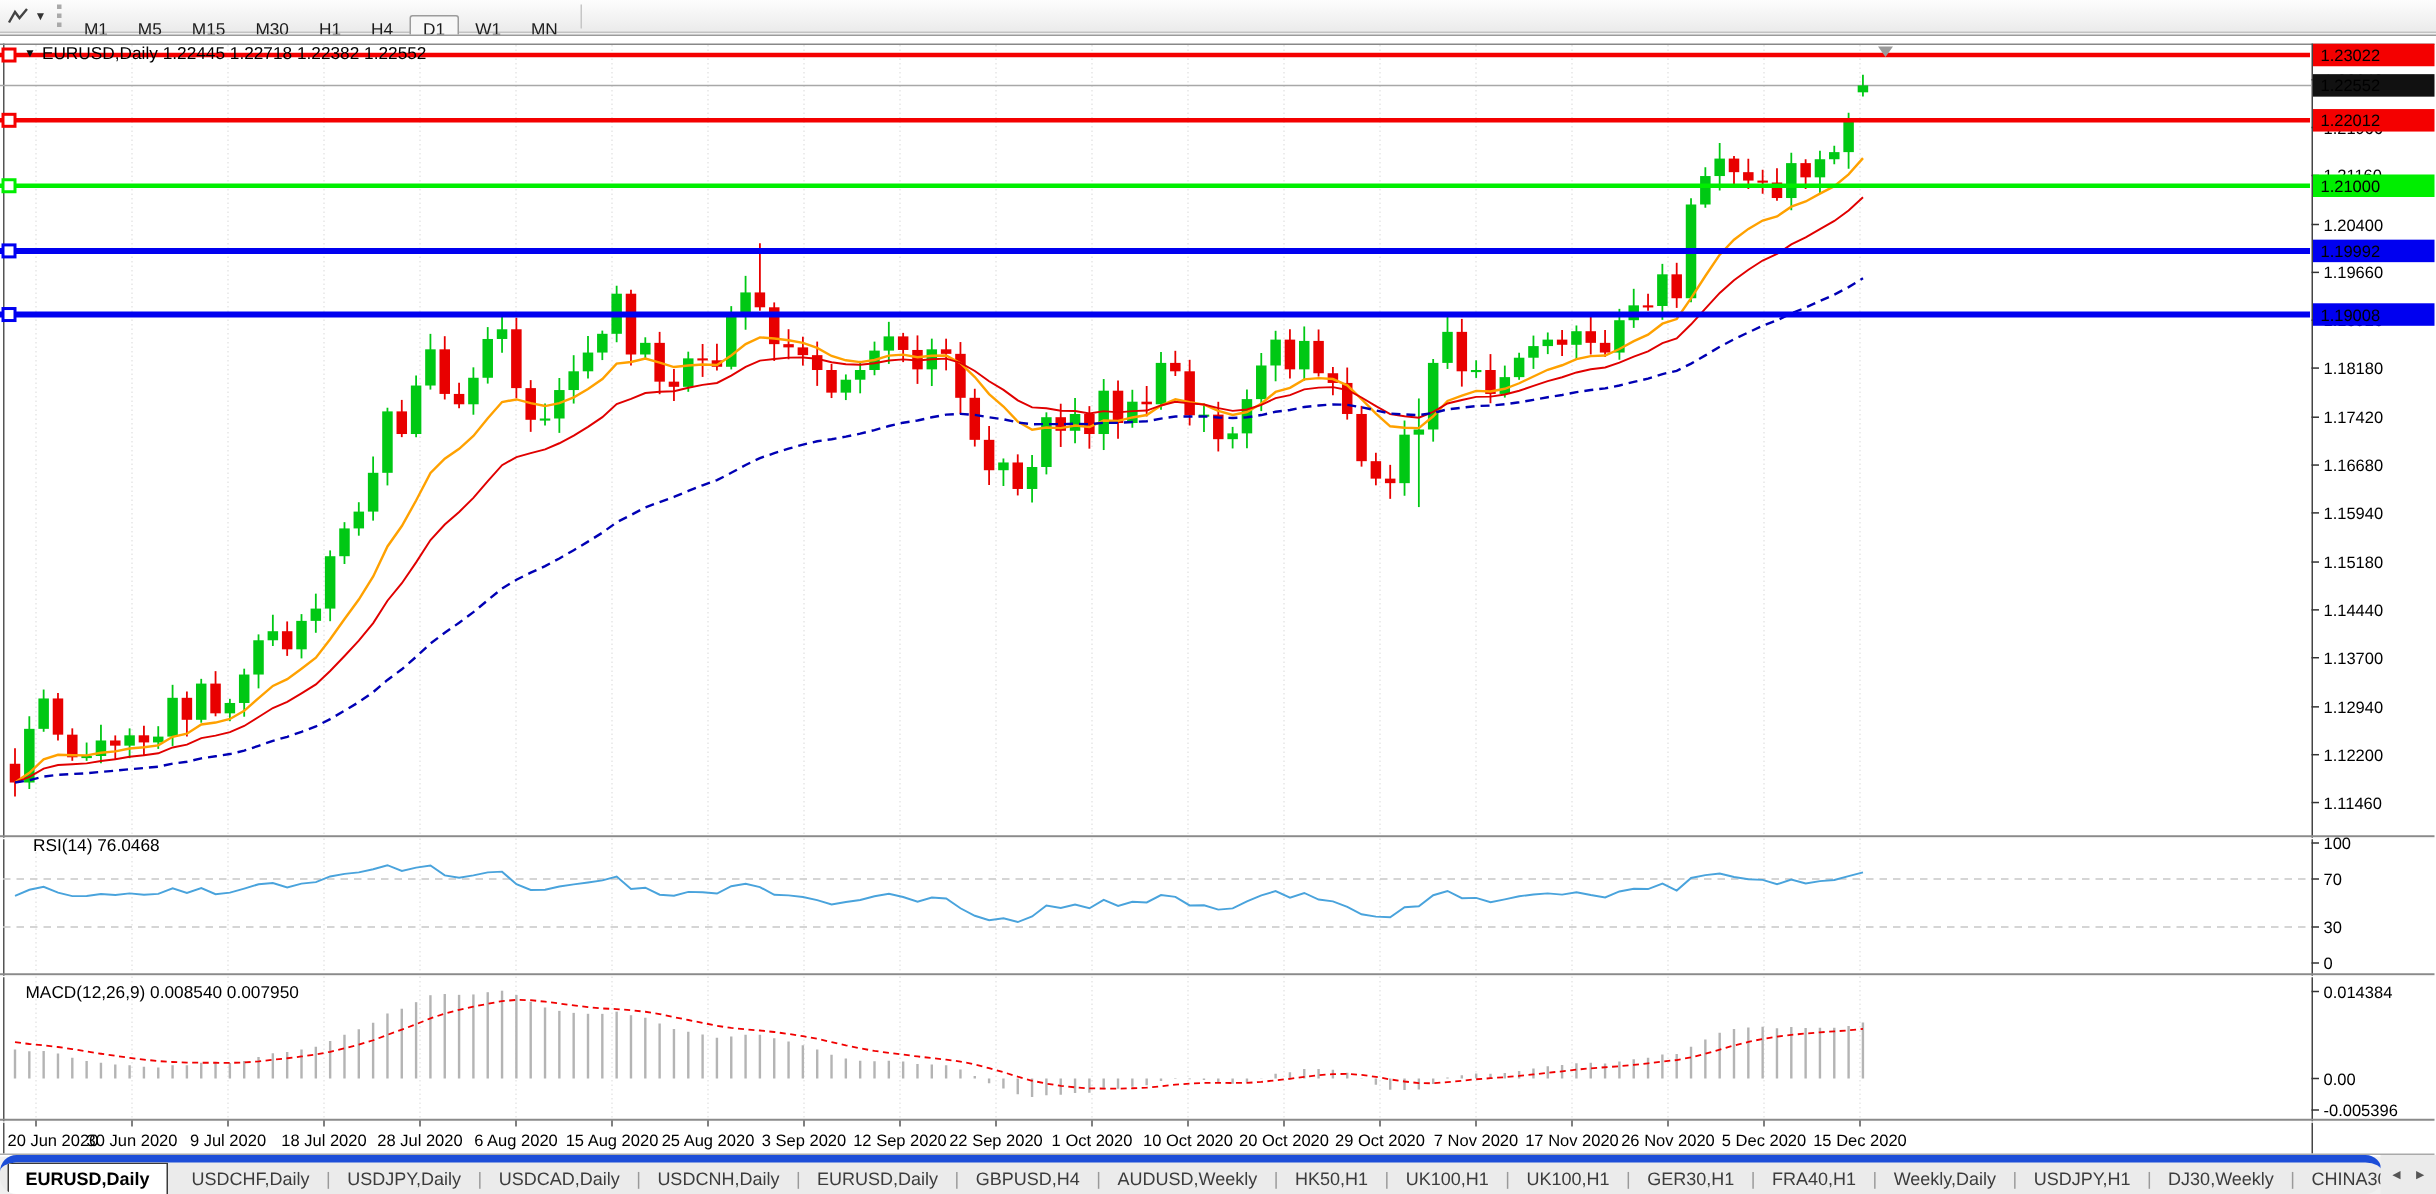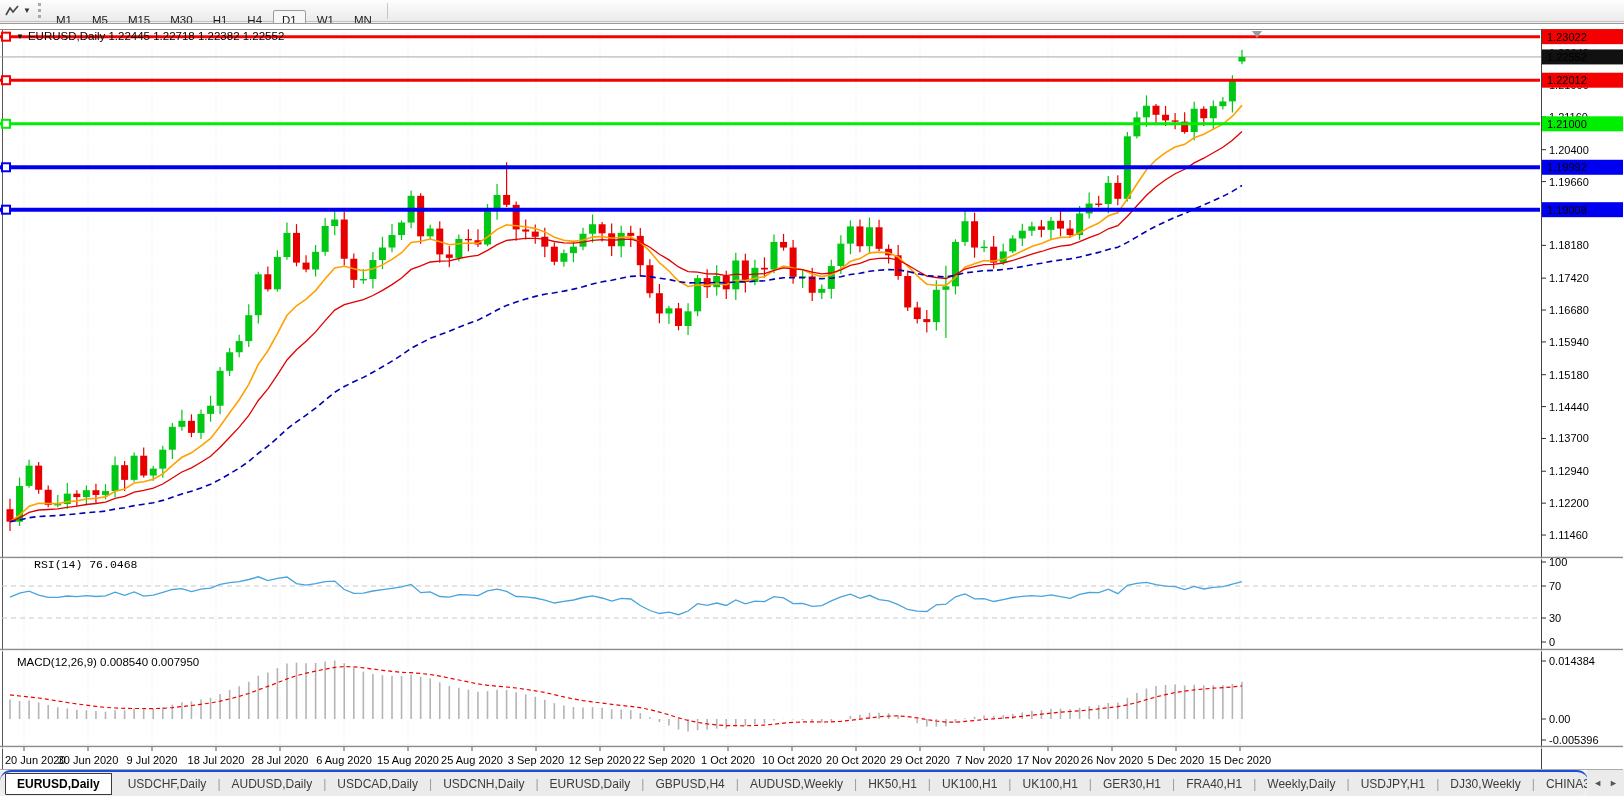--- a/index.html
+++ b/index.html
@@ -21,26 +21,26 @@
   .tb-sep{width:0;height:16px;border-left:1px solid #c6c6c6;margin:0 5px;}
 
   
   .chart-area{position:absolute;top:23px;left:0;width:1624px;height:747px;background:#fff;
               border-top:1px solid #9a9a9a;}
   .chart-area svg{position:absolute;top:3px;left:0;}
   svg text{font-family:"Liberation Sans",sans-serif;font-size:11px;fill:#000;}
   .overlay-label{position:absolute;font-size:11.5px;color:#000;white-space:nowrap;z-index:5;}
   .chart-title{top:6px;left:16px;}
   .ctx-arrow{font-size:8px;margin-right:4px;position:relative;top:-1px;color:#111;}
-  .rsi-label{top:534px;left:34px;font-family:Liberation Mono, monospace;}
+  .rsi-label{top:534px;left:22px;}
   .macd-label{top:632px;left:17px;}
 
   
   .tabbar{position:absolute;top:770px;left:0;width:1588px;height:26px;background:#ebebeb;
-          border-top:2px solid #1d4ed8;display:flex;align-items:center;padding-left:5px;
+          border-top:5px solid #1d4ed8;display:flex;align-items:center;padding-left:5px;
           box-sizing:border-box;font-size:12px;color:#3c3c3c;overflow:hidden;white-space:nowrap;border-radius:11px;}
   .tab{padding:3px 11px;flex:0 0 auto;}
   .tab.active{background:#fff;border:1px solid #3a3a3a;font-weight:bold;color:#000;margin-right:5px;}
   .tabsep{color:#9a9a9a;flex:0 0 auto;}
   .tab-scroll{position:absolute;top:770px;right:0;height:26px;display:flex;align-items:center;
               gap:7px;padding:0 6px;background:#ebebeb;font-size:9px;color:#555;z-index:6;}
 </style>
 </head>
 <body>
 
@@ -668,21 +668,21 @@
     <span class="ctx-arrow">▼</span><span>EURUSD,Daily 1.22445 1.22718 1.22382 1.22552</span>
   </div>
   <div class="overlay-label rsi-label">RSI(14) 76.0468</div>
   <div class="overlay-label macd-label">MACD(12,26,9) 0.008540 0.007950</div>
 </div>
 
 <div class="tabbar">
     <div class="tab active">EURUSD,Daily</div>
     <div class="tab">USDCHF,Daily</div>
     <span class="tabsep">|</span>
-    <div class="tab">AUDUSD,Daily</div>
+    <div class="tab">USDJPY,Daily</div>
     <span class="tabsep">|</span>
     <div class="tab">USDCAD,Daily</div>
     <span class="tabsep">|</span>
     <div class="tab">USDCNH,Daily</div>
     <span class="tabsep">|</span>
     <div class="tab">EURUSD,Daily</div>
     <span class="tabsep">|</span>
     <div class="tab">GBPUSD,H4</div>
     <span class="tabsep">|</span>
     <div class="tab">AUDUSD,Weekly</div>

